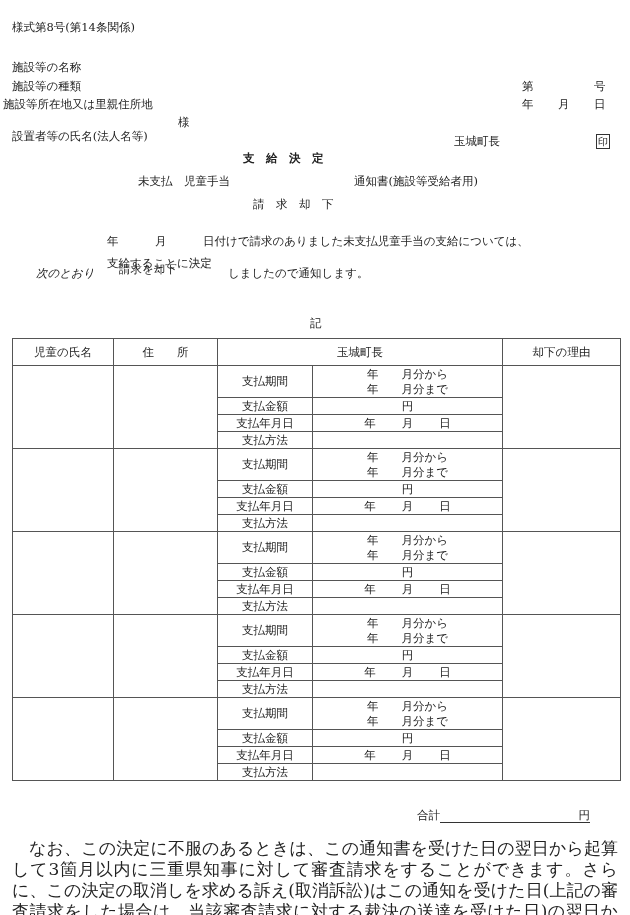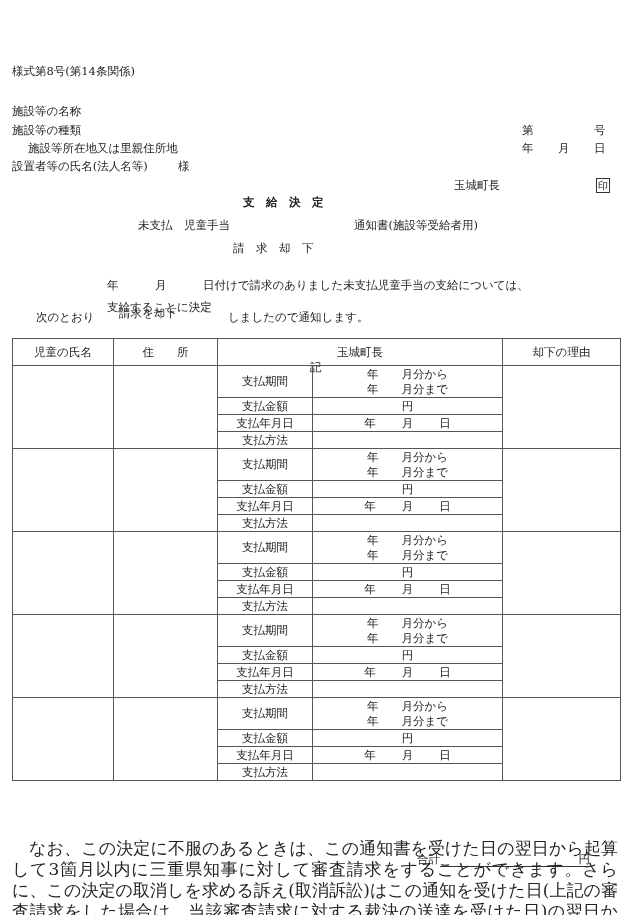--- a/index.html
+++ b/index.html
@@ -1,18 +1,18 @@
 <!DOCTYPE html>
 <html><head>
 <meta charset="utf-8">
 <style>
   html, body { margin:0; padding:0; background:#ffffff; }
   body { width:630px; height:915px; position:relative; overflow:hidden;
          font-family:"DejaVu Serif","Liberation Serif",serif; color:#222; font-size:11.5px; }
-  .abs { position:absolute; white-space:nowrap; line-height:1;margin-top:44px; }
+  .abs { position:absolute; white-space:nowrap; line-height:1; }
   table.main { position:absolute; left:12px; top:338px; width:608px; border-collapse:collapse; table-layout:fixed; }
   table.main td, table.main th { border:1.5px solid #555; padding:0; font-weight:normal; text-align:center; vertical-align:middle; font-size:11.5px; line-height:1.25; }
   table.main th { height:26px; }
   .inner-label { height:16px; }
   .inner-period { height:31px; }
   .col-name { width:101px; }
   .col-addr { width:104px; }
   .col-item { width:95px; }
   .col-val { width:190px; }
   .col-reason { width:118px; }
@@ -21,44 +21,44 @@
   .notice { position:absolute; left:12px; top:838px; width:606px; font-size:17px; line-height:21px; white-space:normal; text-align:justify; }
   .seal { display:inline-block; border:1px solid #333; width:12px; height:13px; font-size:10px; line-height:13px; text-align:center; }
 </style>
 </head>
 <body>
 
 <div class="abs" style="left:12px;top:22px;">様式第8号(第14条関係)</div>
 
 <div class="abs" style="left:12px;top:62px;font-family:Liberation Serif, serif;">施設等の名称</div>
 <div class="abs" style="left:12px;top:81px;">施設等の種類</div>
-<div class="abs" style="left:28px;top:99px;">施設等所在地又は里親住所地</div>
-<div class="abs" style="left:12px;top:117px;">設置者等の氏名(法人名等)</div>
+<div class="abs" style="left:3px;top:99px;">施設等所在地又は里親住所地</div>
+<div class="abs" style="left:12px;top:131px;">設置者等の氏名(法人名等)</div>
 <div class="abs" style="left:178px;top:117px;">様</div>
 
 <div class="abs" style="left:522px;top:81px;">第</div>
 <div class="abs" style="left:594px;top:81px;">号</div>
 
 <div class="abs" style="left:522px;top:99px;">年</div>
 <div class="abs" style="left:558px;top:99px;">月</div>
 <div class="abs" style="left:594px;top:99px;">日</div>
 
 <div class="abs" style="left:454px;top:136px;">玉城町長</div>
 <div class="abs" style="left:596px;top:134px;"><span class="seal">印</span></div>
 
 <div class="abs" style="left:243px;top:153px;font-weight:bold;">支　給　決　定</div>
 <div class="abs" style="left:138px;top:176px;">未支払　児童手当</div>
 <div class="abs" style="left:354px;top:176px;text-align:right;">通知書(施設等受給者用)</div>
-<div class="abs" style="left:233px;top:199px;">請　求　却　下</div>
+<div class="abs" style="left:253px;top:199px;">請　求　却　下</div>
 
 <div class="abs" style="left:107px;top:236px;">年</div>
 <div class="abs" style="left:155px;top:236px;">月</div>
 <div class="abs" style="left:203px;top:236px;">日付けで請求のありました未支払児童手当の支給については、</div>
 <div class="abs" style="left:107px;top:258px;">支給することに決定</div>
-<div class="abs" style="left:36px;top:268px;">次のとおり</div>
+<div class="abs" style="left:36px;top:268px;font-style:italic;">次のとおり</div>
 <div class="abs" style="left:228px;top:268px;">しましたので通知します。</div>
 <div class="abs" style="left:119px;top:264px;">請求を却下</div>
 
 <div class="abs" style="left:310px;top:318px;">記</div>
 
 <table class="main">
   <colgroup>
     <col class="col-name">
       <col class="col-addr">
       <col class="col-item">

